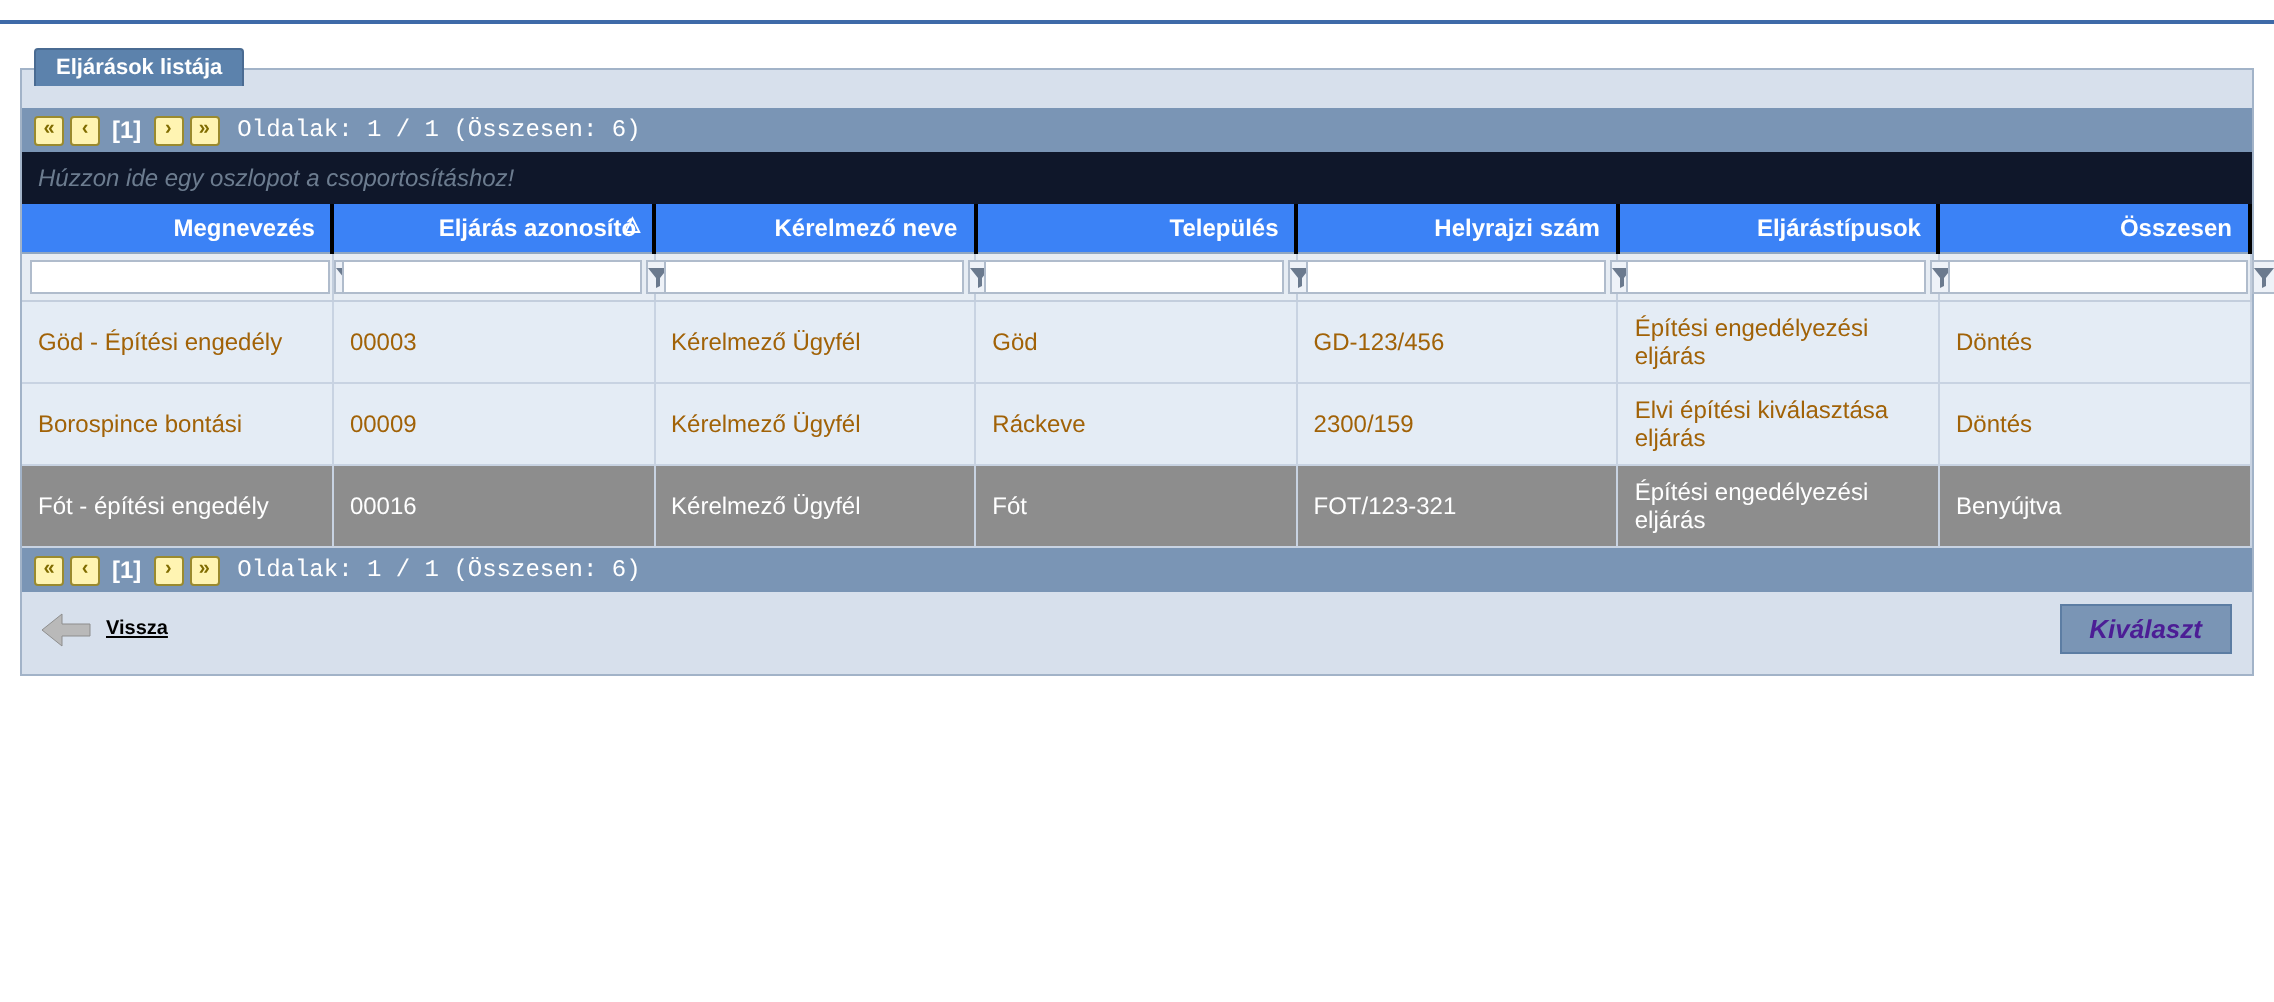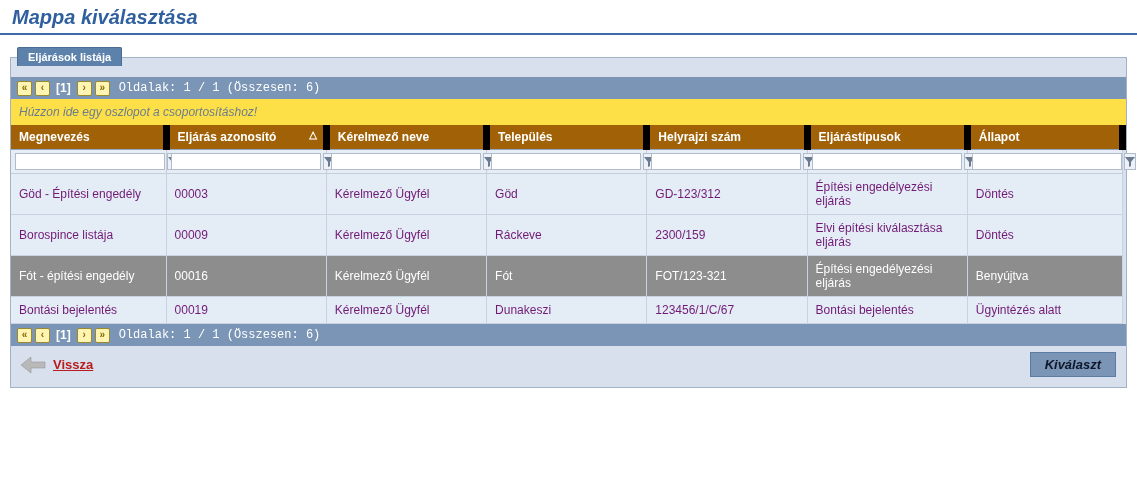--- a/index.html
+++ b/index.html
@@ -75,44 +75,44 @@
     color: #fff;
     font-weight: bold;
     padding: 0 3px;
   }
   .pg-text {
     color: #fff;
     margin-left: 6px;
     font-family: Liberation Mono, monospace;
   }
   .group-hint {
-    background: #fde047;
+    background: #0f172a;
     color: #6c7c8f;
     font-style: italic;
     padding: 6px 8px;
   }
   table.grid {
     width: 100%;
     border-collapse: collapse;
     table-layout: fixed;
   }
   .col1 { width: 150px; }
   .col2 { width: 155px; }
   .col3 { width: 155px; }
   .col4 { width: 155px; }
   .col5 { width: 155px; }
   .col6 { width: 155px; }
   .col7 { width: 150px; }
   thead th {
-    background: #a16207;
-    color: #fff;
-    font-weight: bold;
-    text-align: left;
+    background: #3b82f6;
+    color: #fff;
+    font-weight: bold;
+    text-align: right;
     padding: 5px 8px;
-    border-right: 7px solid #000000;
+    border-right: 2px solid #000000;
     border-bottom: 1px solid #90a7c2;
     font-size: 12px;
     position: relative;
   }
   .sort-icon {
     position: absolute;
     right: 6px;
     top: 4px;
     color: #fff;
     font-size: 10px;
@@ -143,21 +143,21 @@
     cursor: pointer;
     display: flex; align-items: center; justify-content: center;
   }
   .funnel-svg { width: 10px; height: 10px; }
   tbody tr.data td {
     background: #e4ecf5;
     border-right: 1px solid #c8d3e2;
     border-bottom: 1px solid #c8d3e2;
     padding: 6px 8px;
     vertical-align: middle;
-    color: #701a75;
+    color: #a16207;
   }
   tbody tr.selected td {
     background: #8d8d8d;
     color: #fff;
   }
   .footer-bar {
     display: flex;
     justify-content: space-between;
     align-items: center;
     padding: 6px 10px 0;
@@ -165,43 +165,42 @@
   .back-link {
     display: flex;
     align-items: center;
     gap: 6px;
     cursor: pointer;
   }
   .back-arrow {
     width: 26px; height: 20px;
   }
   .back-text {
-    color: #b91c1c;
+    color: #000000;
     font-weight: bold;
     text-decoration: underline;
-    font-size: 13px;
+    font-size: 10px;
   }
   .select-btn {
     background: #7a95b5;
     border: 1px solid #5c7da3;
-    color: #0f172a;
+    color: #4c1d95;
     font-style: italic;
     font-weight: bold;
     padding: 4px 14px;
     cursor: pointer;
     font-size: 13px;
   }
 </style>
 </head>
 <body>
 
 <div class="page">
 
   <div class="header">
-    <div class="header-left">Mappa kiválasztása</div>
   </div>
 
   <div class="panel">
 
     <div class="tab-row">
       <div class="tab">Eljárások listája</div>
     </div>
 
     <div class="pager">
       <div class="pg-btn">«</div>
@@ -228,21 +227,21 @@
         <tr>
           <th><span>Megnevezés</span></th>
           <th>
             <span>Eljárás azonosító</span>
             <span class="sort-icon">△</span>
           </th>
           <th><span>Kérelmező neve</span></th>
           <th><span>Település</span></th>
           <th><span>Helyrajzi szám</span></th>
           <th><span>Eljárástípusok</span></th>
-          <th><span>Állapot</span></th>
+          <th><span>Összesen</span></th>
         </tr>
       </thead>
       <tbody id="tbody">
         <tr class="filters">
           <td>
               <div class="filter-wrap">
             <input class="filter-input" value="" style="">
             <div class="filter-btn">
               <svg class="funnel-svg" viewBox="0 0 10 10">
                     <path d="M0 0 L10 0 L6 5 L6 9 L4 10 L4 5 Z" fill="#6b7a8e"></path>
@@ -310,51 +309,42 @@
             </div>
           </div>
             </td>
         </tr>
 
       <tr class="data">
             <td>Göd - Építési engedély</td>
             <td>00003</td>
             <td>Kérelmező Ügyfél</td>
             <td>Göd</td>
-            <td>GD-123/312</td>
+            <td>GD-123/456</td>
             <td>Építési engedélyezési eljárás</td>
             <td>Döntés</td>
           </tr>
           <tr class="data">
-            <td>Borospince listája</td>
+            <td>Borospince bontási</td>
             <td>00009</td>
             <td>Kérelmező Ügyfél</td>
             <td>Ráckeve</td>
             <td>2300/159</td>
             <td>Elvi építési kiválasztása eljárás</td>
             <td>Döntés</td>
           </tr>
           <tr class="data selected">
             <td>Fót - építési engedély</td>
             <td>00016</td>
             <td>Kérelmező Ügyfél</td>
             <td>Fót</td>
             <td>FOT/123-321</td>
             <td>Építési engedélyezési eljárás</td>
             <td>Benyújtva</td>
           </tr>
-          <tr class="data">
-            <td>Bontási bejelentés</td>
-            <td>00019</td>
-            <td>Kérelmező Ügyfél</td>
-            <td>Dunakeszi</td>
-            <td>123456/1/C/67</td>
-            <td>Bontási bejelentés</td>
-            <td>Ügyintézés alatt</td>
-          </tr>
         </tbody>
     </table>
 
     <div class="pager">
       <div class="pg-btn">«</div>
       <div class="pg-btn">‹</div>
       <span class="pg-current">[1]</span>
       <div class="pg-btn">›</div>
       <div class="pg-btn">»</div>
       <span class="pg-text">Oldalak: 1 / 1 (Összesen: 6)</span>

